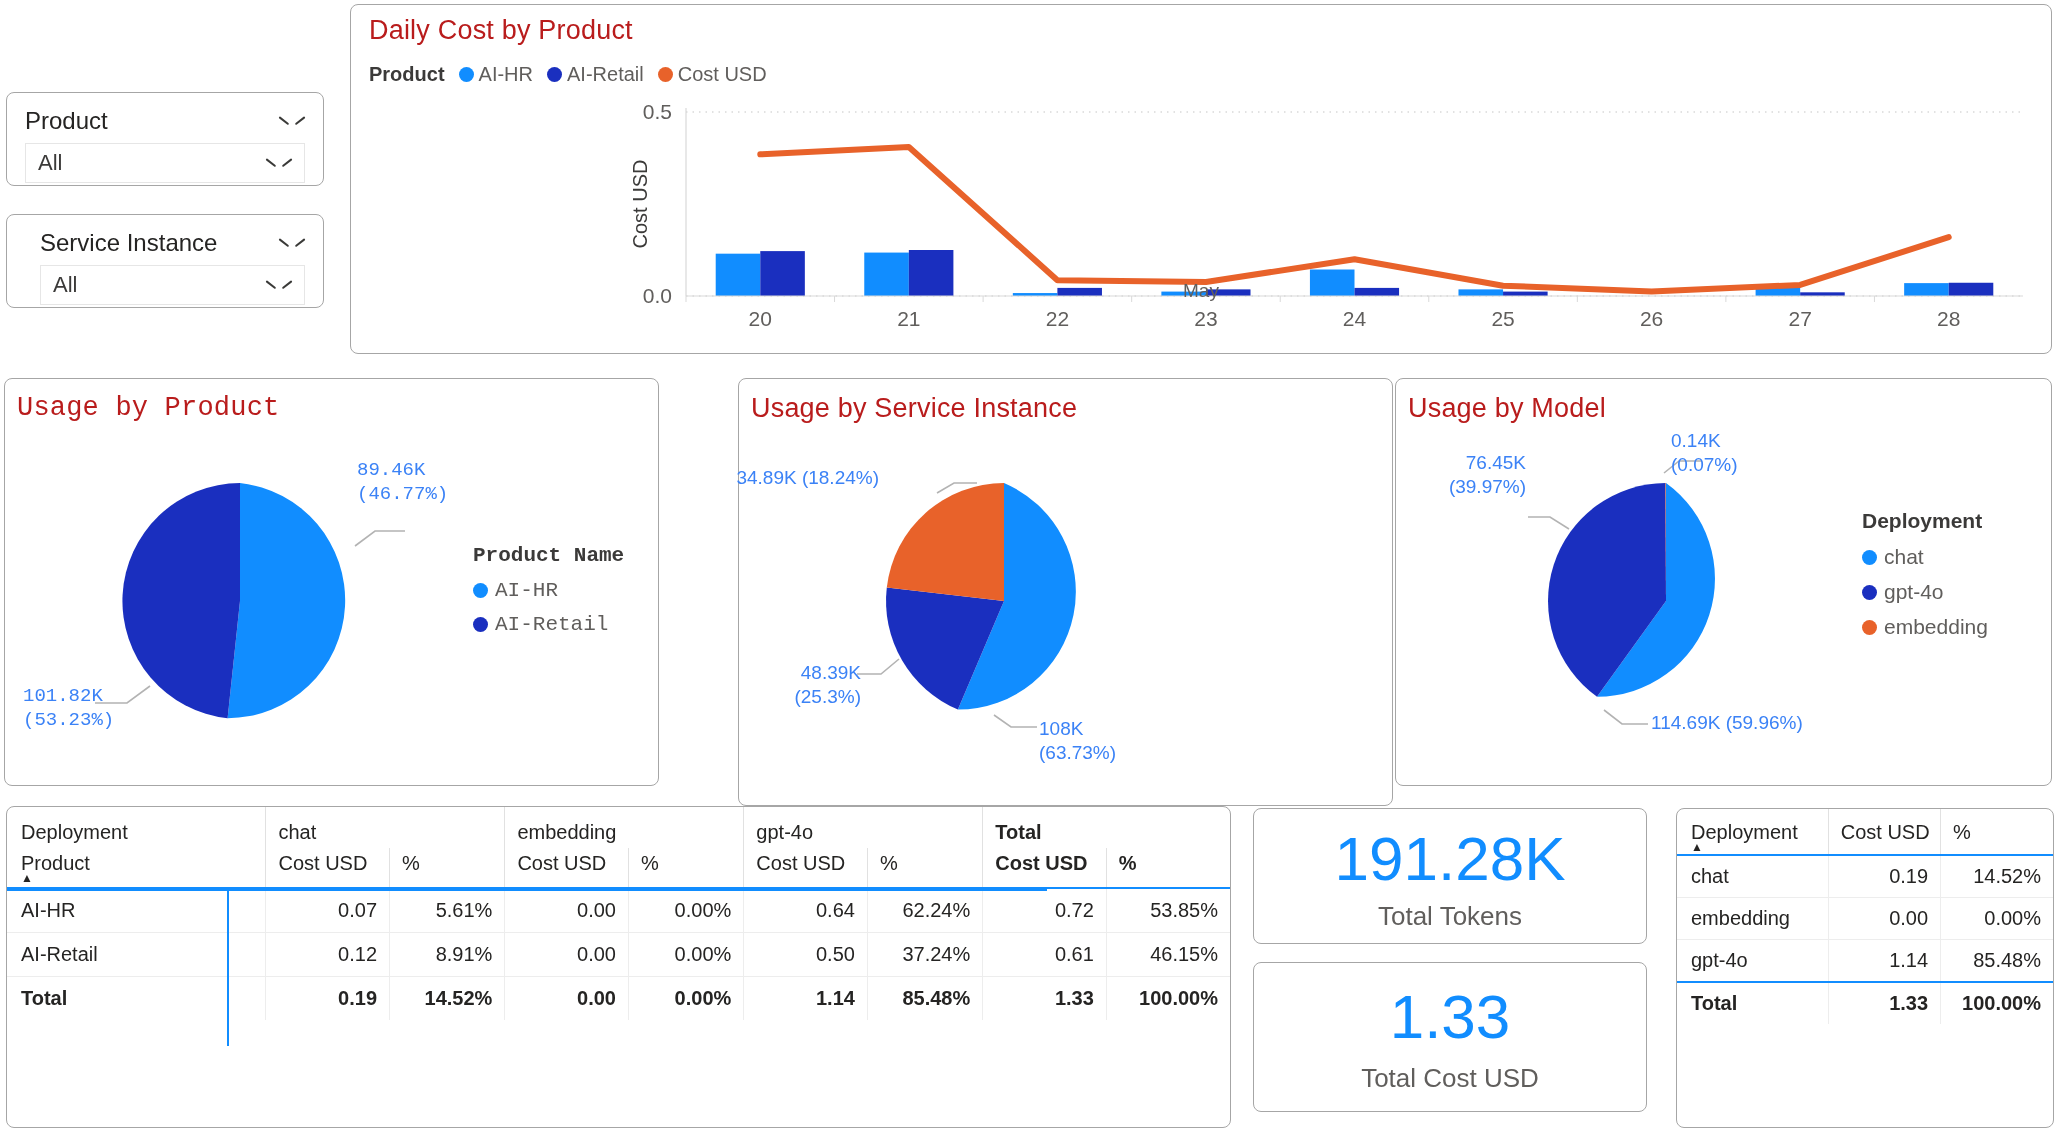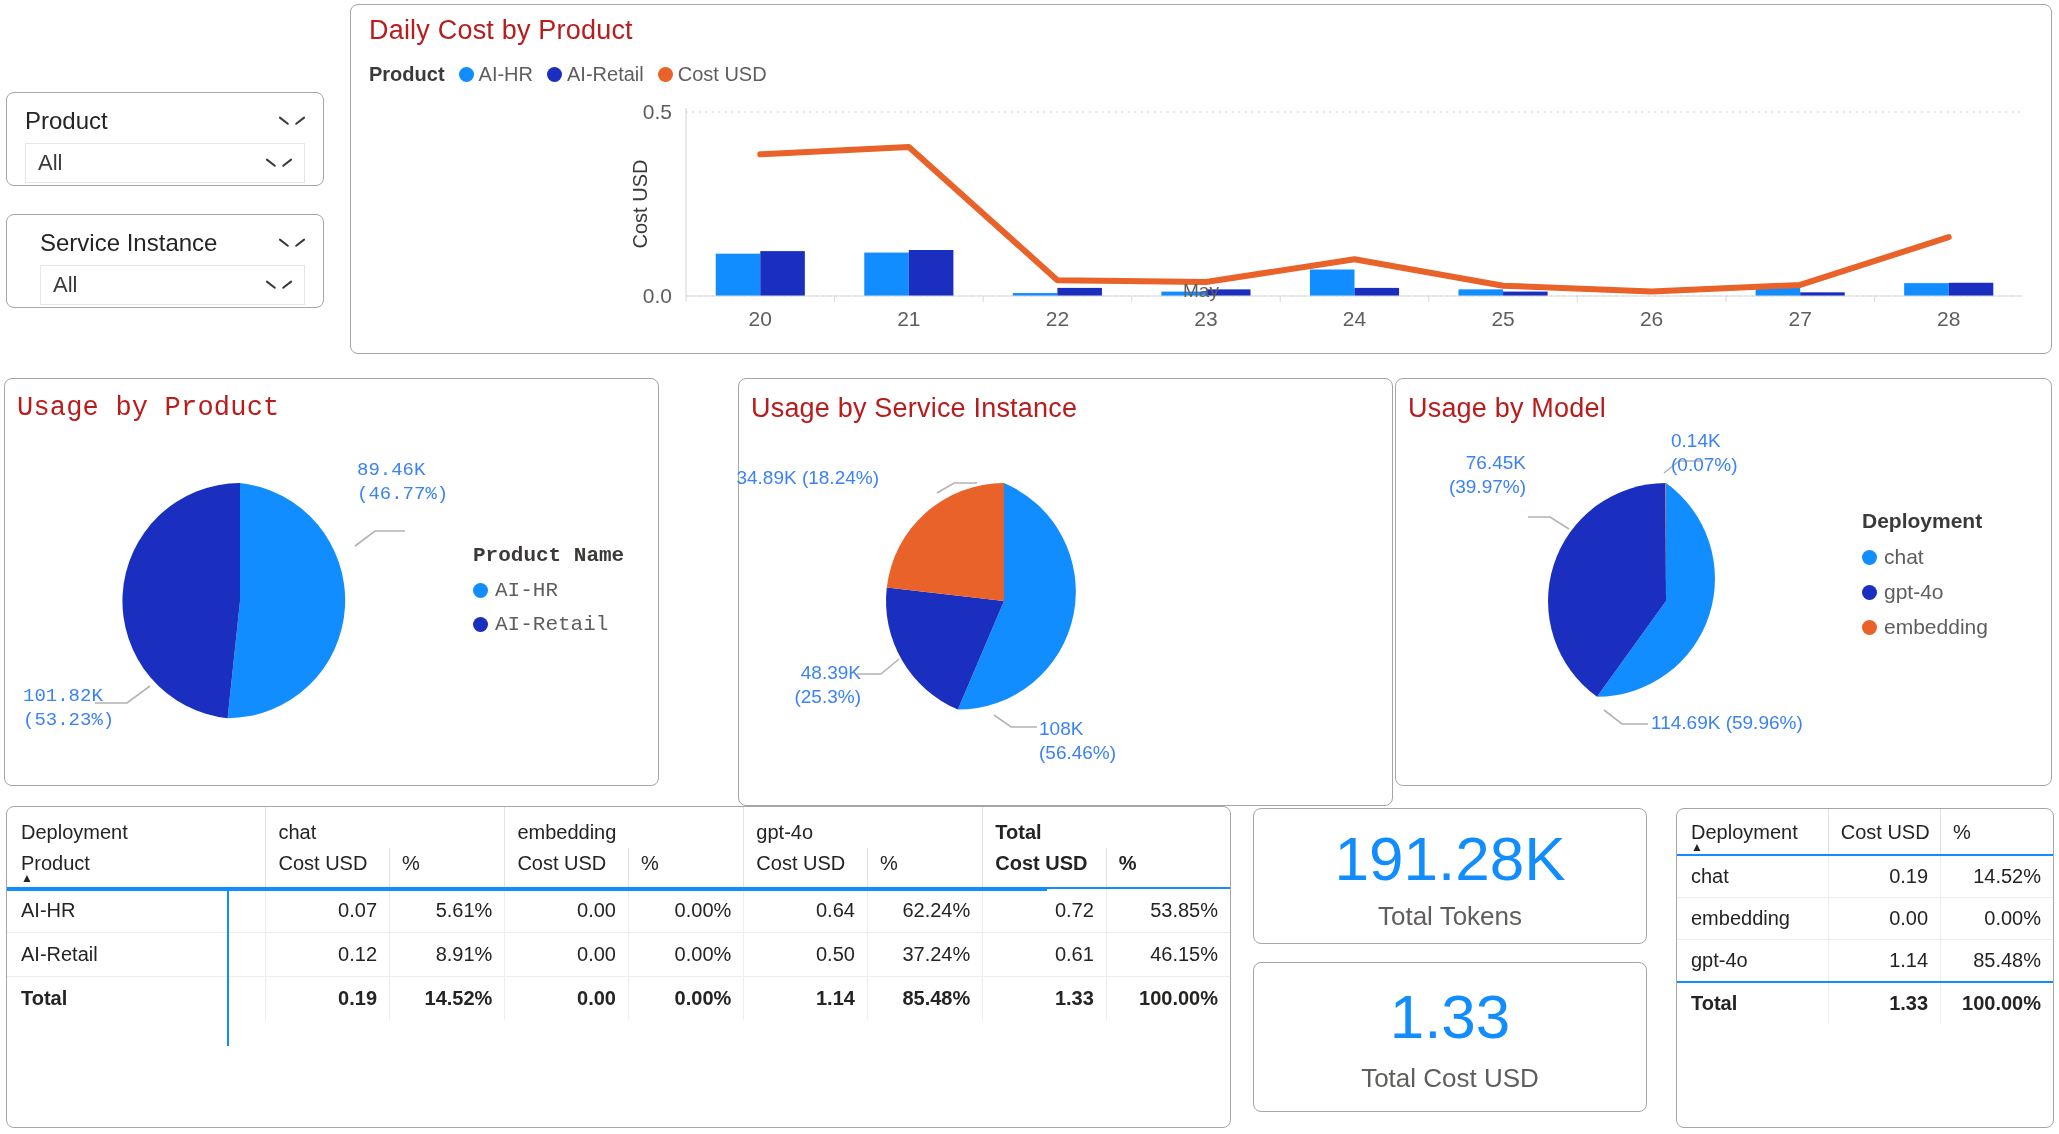--- a/index.html
+++ b/index.html
@@ -224,21 +224,21 @@
 
     <div class="pie-callout" style="left:-100px; top:87px; width:240px; text-align:right;">34.89K (18.24%)</div>
 
     <div class="pie-callout" style="left:-18px; top:282px; width:140px; text-align:right;">
       <div>48.39K</div>
       <div>(25.3%)</div>
     </div>
 
     <div class="pie-callout" style="left:300px; top:338px;">
       <div>108K</div>
-      <div>(56.46%)</div>
+      <div>(63.73%)</div>
     </div>
 
   </div>
 
   <div class="card" style="left:1395px; top:378px; width:657px; height:408px;">
     <div class="card-title" style="position:absolute; left:12px; top:14px;">Usage by Model</div>
 
     <svg width="430" height="330" style="position:absolute; left:40px; top:42px;">
       <g transform="translate(230,180)">
 

